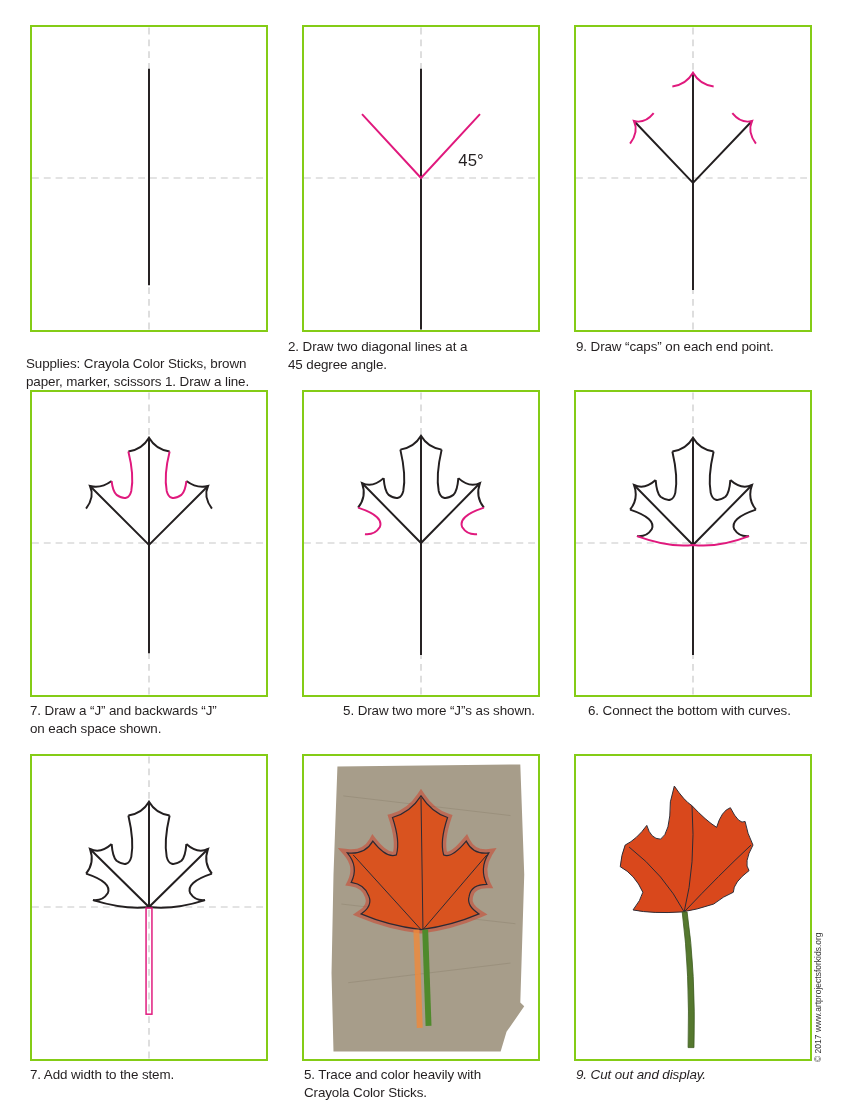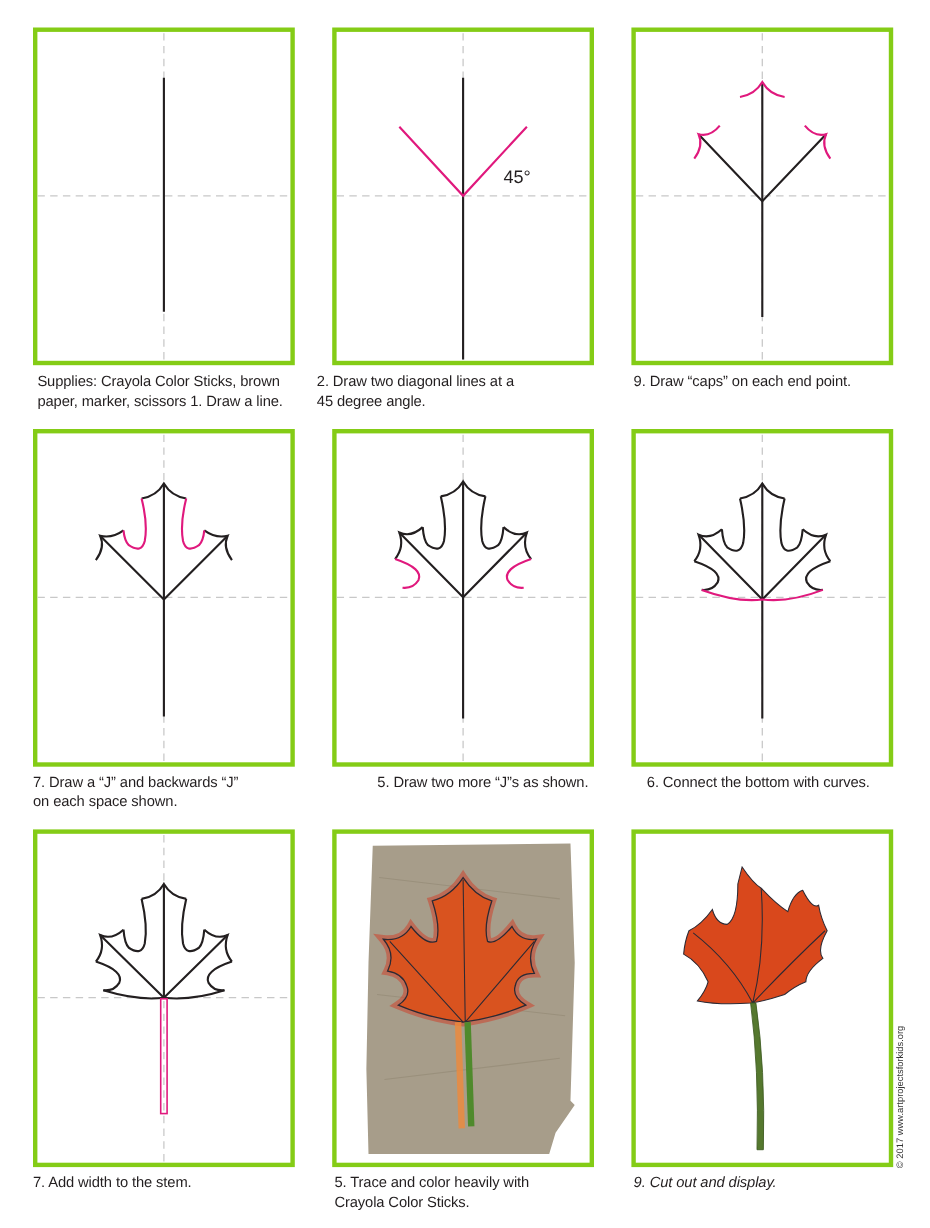--- a/index.html
+++ b/index.html
@@ -1,19 +1,19 @@
 <!DOCTYPE html>
 <html><head>
 <meta charset="utf-8">
 <style>
   html, body { margin: 0; padding: 0; background: #ffffff; }
   body { width: 845px; height: 1116px; position: relative; overflow: hidden;
          font-family: "Liberation Sans", "DejaVu Sans", sans-serif; color: #231f20; }
   .panel { position: absolute; width: 238px; height: 307px; box-sizing: border-box;
-           border: 4px solid #84cc16; background: #fff; }
+           border: 2px solid #84cc16; background: #fff; }
   .panel svg { position: absolute; left: 0; top: 0; width: 100%; height: 100%; }
   .caption { position: absolute; width: 270px; font-size: 13.4px; line-height: 18px;
              letter-spacing: -0.1px; color: #231f20; white-space: pre-line; }
   .copyright { position: absolute; left: 813px; top: 1062px; transform-origin: 0 0;
                transform: rotate(-90deg); font-size: 8.5px; color: #333; white-space: nowrap; }
 </style>
 </head>
 <body>
 
 <svg width="0" height="0" style="position:absolute">
@@ -29,21 +29,21 @@
     <path id="leaf-full" d="M119,46 Q126,65 140,70 Q132,96 136,122 Q140,130 152,122 Q160,110 161,105 Q168,115 181,116 Q178,126 184,134 Q172,136 168,143 Q165,153 176,158 Q150,170 119,172 Q88,170 62,158 Q73,153 70,143 Q66,136 54,134 Q60,126 57,116 Q70,115 77,105 Q78,110 86,122 Q98,130 102,122 Q106,96 98,70 Q112,65 119,46 Z"></path>
   </defs>
 </svg>
 
 <div class="panel" style="left:30px; top:25px;">
   <svg viewBox="0 0 238 307">
     <use href="#guides"></use>
     <line x1="119" y1="42" x2="119" y2="262" stroke="#231f20" stroke-width="2"></line>
   </svg>
 </div>
-<div class="caption" style="left:26px; top:338px;margin-left:8px;">Supplies: Crayola Color Sticks, brown
+<div class="caption" style="left:26px; top:355px;">Supplies: Crayola Color Sticks, brown
 paper, marker, scissors  1. Draw a line.</div>
 
 <div class="panel" style="left:302px; top:25px;">
   <svg viewBox="0 0 238 307">
     <use href="#guides"></use>
     <line x1="119" y1="42" x2="119" y2="307" stroke="#231f20" stroke-width="2"></line>
     <polyline points="59,88 119,153 179,88" fill="none" stroke="#e0197d" stroke-width="2"></polyline>
     <text x="157" y="141" font-size="17" fill="#231f20" font-family="Liberation Sans, sans-serif">45°</text>
   </svg>
 </div>

